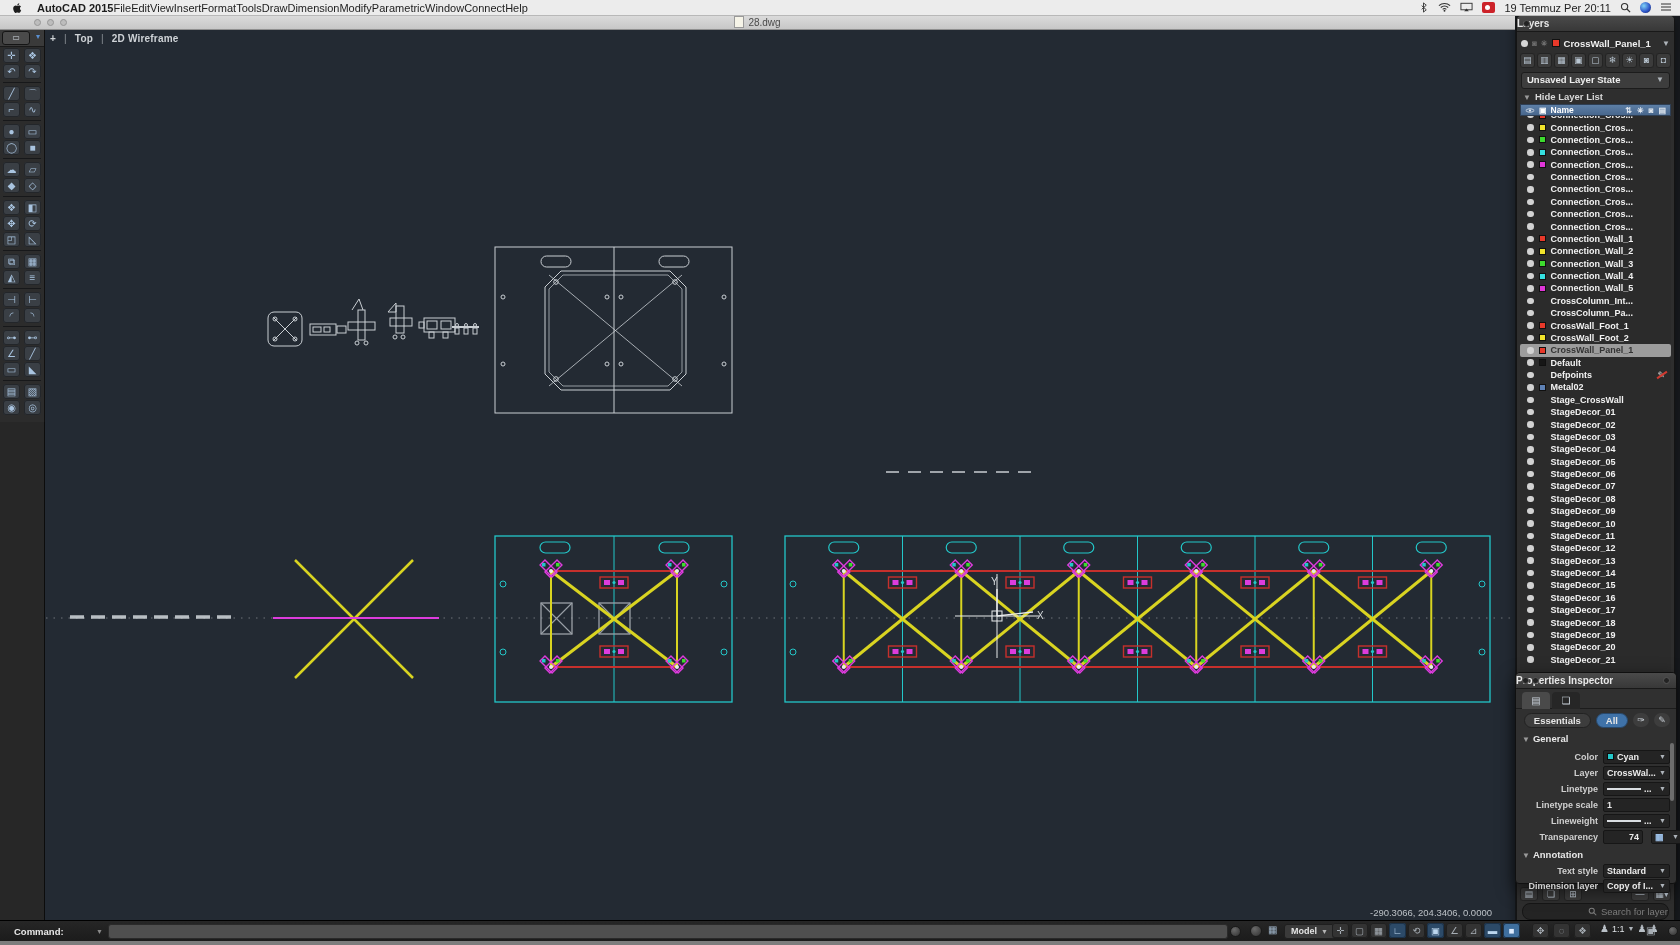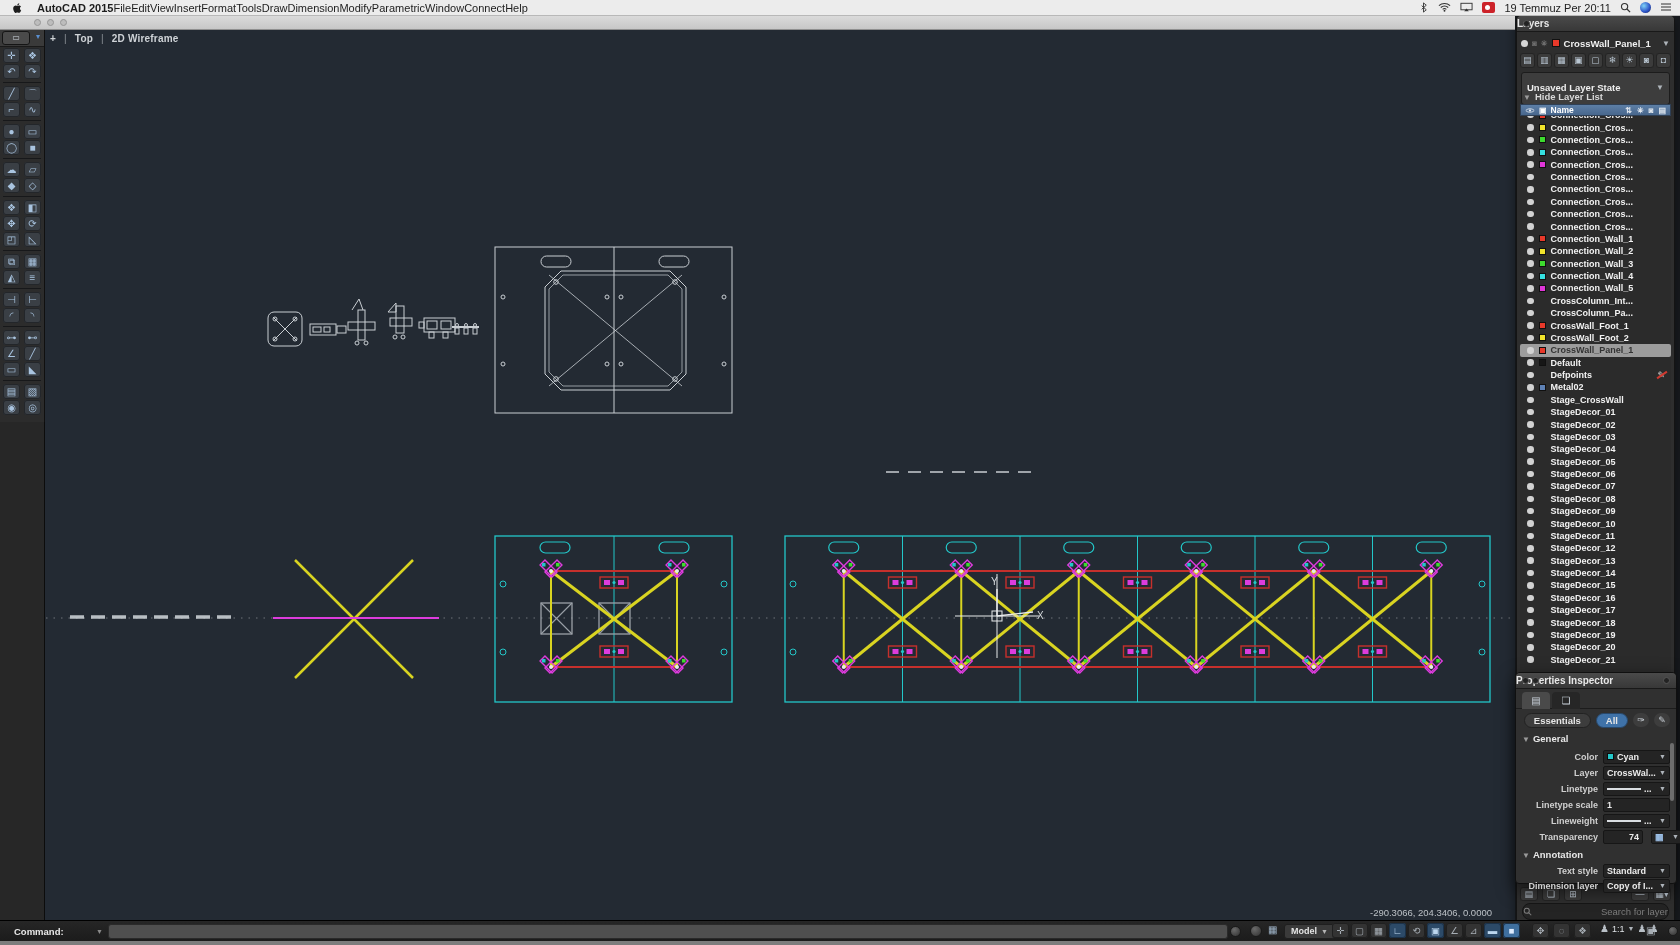--- a/index.html
+++ b/index.html
@@ -55,39 +55,39 @@
   #curlayer{position:absolute;left:4px;top:19px;right:4px;height:16px;display:flex;align-items:center;gap:4px;
     font-size:9.5px;font-weight:bold;color:#f0f0f0;}
   .dot{width:7px;height:7px;border-radius:50%;background:#d6d6d6;display:inline-block;}
   .dim{color:#6e6e6e;font-size:8px;}
   .sw{width:8px;height:8px;display:inline-block;border:1px solid #111;box-sizing:border-box;}
   .ddarrow{margin-left:auto;color:#aeb4ba;font-size:8px;}
   #ltools{position:absolute;left:3px;top:37px;right:3px;height:16px;display:flex;gap:2px;}
   .lti{flex:1;height:15px;border-radius:3px;background:#3b3b3b;box-shadow:inset 0 0 0 1px #242424;
     color:#b9c6d2;font-size:9px;line-height:15px;text-align:center;}
   #lstate{position:absolute;left:4px;top:56px;right:4px;height:15px;background:#3d3d3d;border:1px solid #1c1c1c;border-radius:3px;
-    font-size:9.5px;font-weight:bold;color:#eee;line-height:14px;padding:8px 5px;display:flex;}
+    font-size:9.5px;font-weight:bold;color:#eee;line-height:14px;padding:0 5px;display:flex;}
   #hidelist{position:absolute;left:6px;top:75px;font-size:9.5px;font-weight:bold;color:#d8d8d8;}
   #hidelist .tri{color:#9a9a9a;font-size:8px;margin-right:4px;}
   #lhdr{position:absolute;left:3px;top:88px;right:3px;height:12px;background:linear-gradient(#5d7fa6,#48678d);
     border:1px solid #2e3f55;display:flex;align-items:center;font-size:8.5px;font-weight:bold;color:#fff;gap:4px;padding:0 4px;box-sizing:border-box;}
   #lhdr .right{margin-left:auto;display:flex;gap:5px;color:#dfe6ee;font-size:8px;}
   #llist{position:absolute;left:3px;top:100px;right:3px;height:556px;overflow:hidden;background:#2b2b2b;}
   #llistin{margin-top:-7px;}
   .lrow{height:12.38px;display:flex;align-items:center;gap:5px;padding-left:7px;font-size:9px;font-weight:bold;color:#f2f2f2;}
   .lrow .ldot{width:6.5px;height:6.5px;border-radius:50%;background:#d2d2d2;flex:none;}
   .lrow .lsw{width:7px;height:7px;border:1px solid #101010;box-sizing:border-box;flex:none;}
   .lrow.sel{background:#9c9c9c;color:#333;border-radius:2px;}
   .lrow .np{margin-left:auto;margin-right:6px;position:relative;color:#d8d8d8;font-size:9px;font-weight:normal;}
   .lrow .np i{position:absolute;left:-1px;top:4px;width:12px;height:2px;background:#d03a30;transform:rotate(-35deg);}
   #lfoot{position:absolute;left:3px;bottom:22px;right:3px;height:16px;display:flex;align-items:center;gap:4px;}
   .lfi{width:18px;height:14px;border-radius:3px;background:#3b3b3b;box-shadow:inset 0 0 0 1px #242424;color:#c2cdd8;font-size:9px;line-height:14px;text-align:center;}
   #lfoot .spacer{flex:1;}
   #lsearch{position:absolute;left:5px;bottom:4px;right:5px;height:15px;background:#242424;border:1px solid #161616;border-radius:8px;
-    display:flex;align-items:center;justify-content:space-between;gap:4px;font-size:9.5px;color:#7c7c7c;}
+    display:flex;align-items:center;justify-content:flex-end;gap:4px;font-size:9.5px;color:#7c7c7c;}
   
   #props{left:1515px;top:672px;width:162px;height:212px;background:#303030;border:1px solid #101010;border-radius:5px 5px 4px 4px;
     z-index:25;box-shadow:0 6px 18px rgba(0,0,0,.6);box-sizing:border-box;}
   #props .palhead .cls2{position:absolute;left:16px;top:4px;width:7px;height:7px;border-radius:50%;background:#232323;border:1px solid #555;box-sizing:border-box;}
   #props .palhead .clsr{position:absolute;right:6px;top:4px;width:7px;height:7px;border-radius:50%;background:#232323;border:1px solid #555;box-sizing:border-box;}
   #ptabs{position:absolute;left:0;top:16px;width:100%;height:20px;border-bottom:1px solid #1c1c1c;display:flex;gap:2px;padding-left:6px;box-sizing:border-box;}
   .ptab{width:28px;height:17px;margin-top:3px;border-radius:4px 4px 0 0;background:#262626;color:#c8d0d8;font-size:10px;text-align:center;line-height:17px;}
   .ptab.on{background:#4a4a4a;}
   #pseg{position:absolute;left:0;top:38px;width:100%;height:18px;display:flex;align-items:center;justify-content:flex-end;gap:5px;padding-right:6px;box-sizing:border-box;}
   .pill{font-size:9.5px;font-weight:bold;color:#e6e6e6;padding:1px 9px;border-radius:8px;background:#3d3d3d;border:1px solid #222;}
@@ -557,20 +557,23 @@
       <svg width="12" height="10" viewBox="0 0 12 10">
           <path d="M1 2h10M1 5h10M1 8h10" stroke="#333" stroke-width="1.2"></path>
         </svg>
     </span>
   </div>
 
   <div class="abs" id="titlebar">
     <span class="tlight" style="left:34px"></span>
     <span class="tlight" style="left:47px"></span>
     <span class="tlight" style="left:60px"></span>
+    <div id="doctitle">
+      <span class="docicon"></span><span>28.dwg</span>
+    </div>
   </div>
 
   <div class="abs" id="layers">
     <div class="palhead">
       <span class="cls"></span>
       <span>Layers</span>
     </div>
     <div id="curlayer">
       <span class="dot"></span>
       <span class="dim">◙</span>

